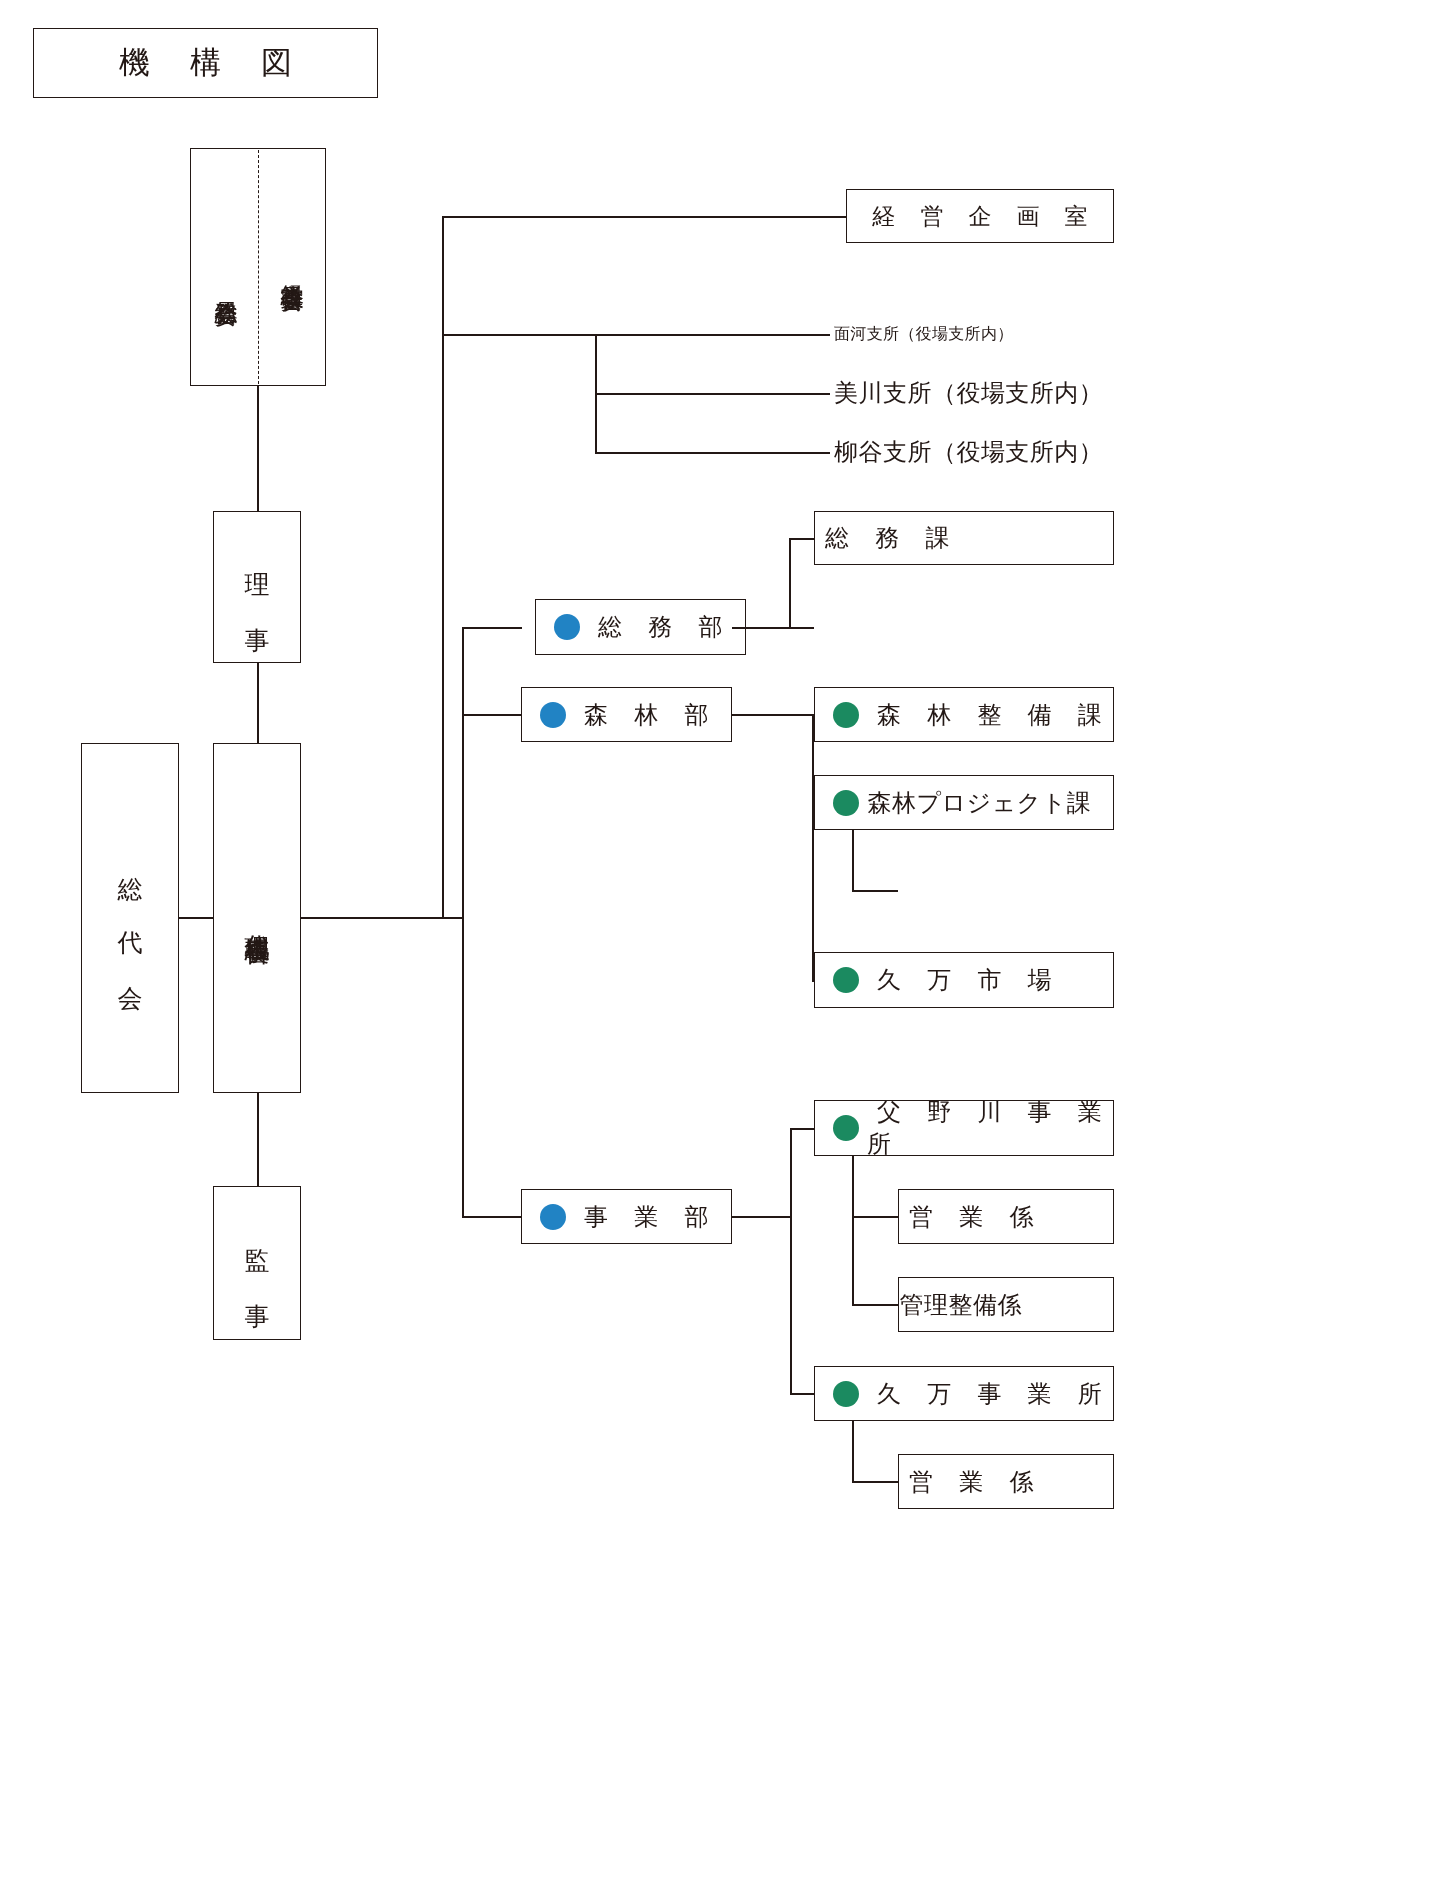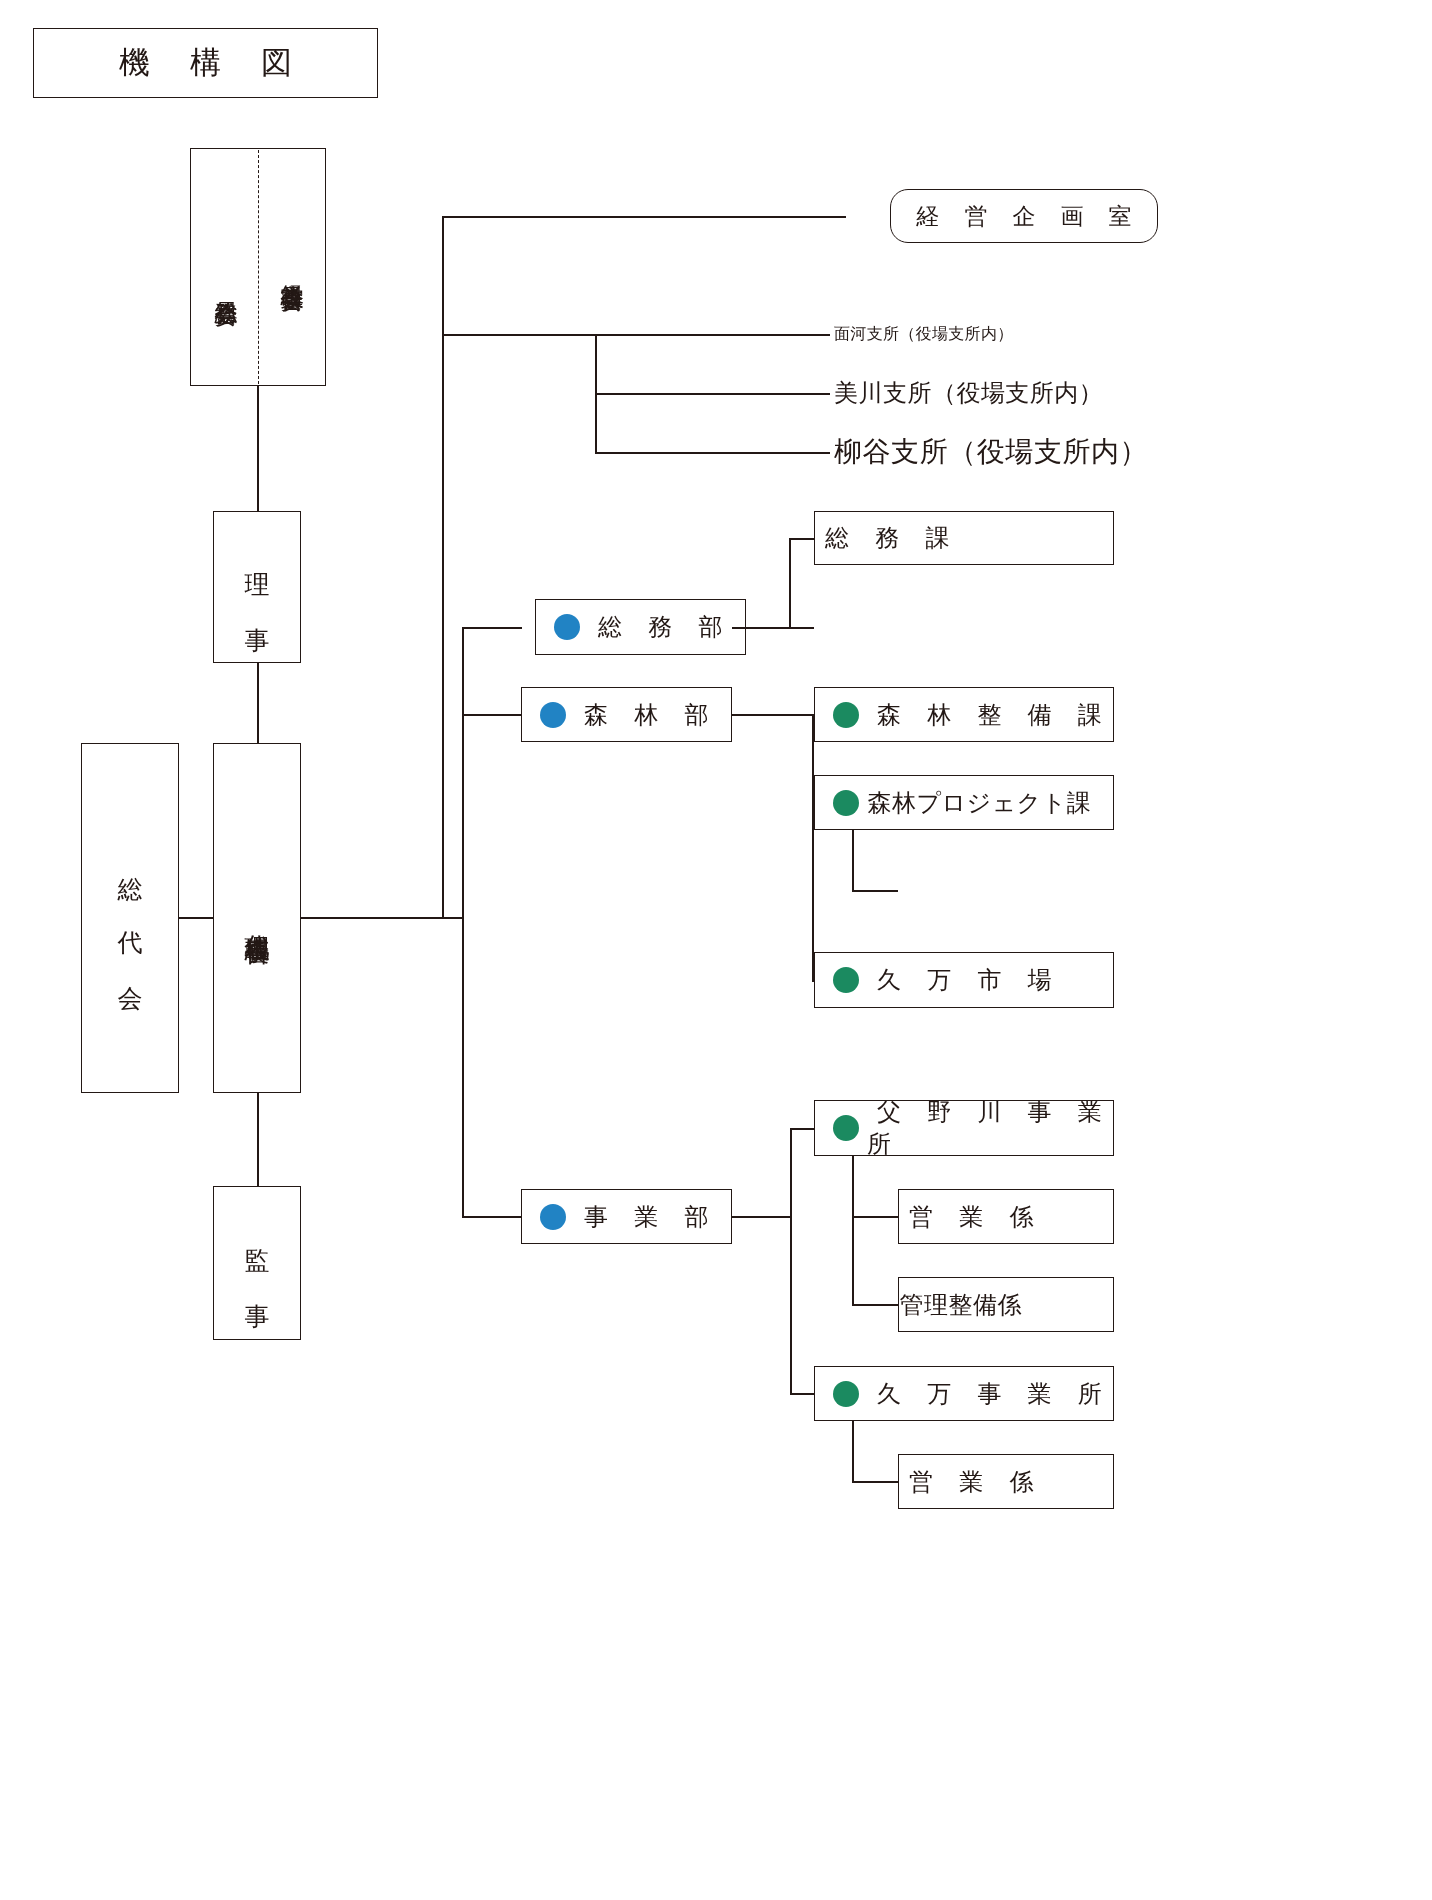--- a/index.html
+++ b/index.html
@@ -104,33 +104,33 @@
 
   <div class="box" style="left:213px;top:1186px;width:88px;height:154px;">
     <span class="vtext" style="position:static;font-size:25px;letter-spacing:.55em;">監 事</span>
   </div>
 
   <div class="hline" style="left:301px;top:917px;width:142px;"></div>
 
   <div class="vline" style="left:442px;top:216px;height:702px;"></div>
 
   <div class="hline" style="left:442px;top:216px;width:404px;"></div>
-  <div class="box hbox" style="left:890px;top:189px;width:268px;height:54px;border-radius:18px;">
+  <div class="box hbox" style="left:846px;top:189px;width:268px;height:54px;">
     <span class="lbl" style="font-size:23px;">経 営 企 画 室</span>
   </div>
 
   <div class="vline" style="left:595px;top:334px;height:118px;"></div>
   <div class="hline" style="left:595px;top:334px;width:235px;"></div>
   <div class="plain" style="left:834px;top:314px;height:40px;font-size:16px;letter-spacing:.02em;">面河支所（役場支所内）</div>
 
   <div class="hline" style="left:595px;top:393px;width:235px;"></div>
   <div class="plain" style="left:834px;top:373px;height:40px;font-size:24px;letter-spacing:.02em;">美川支所（役場支所内）</div>
 
   <div class="hline" style="left:595px;top:452px;width:235px;"></div>
-  <div class="plain" style="left:834px;top:432px;height:40px;font-size:28px;letter-spacing:.02em;">柳谷支所（役場支所内）</div>
+  <div class="plain" style="left:834px;top:432px;height:40px;font-size:24px;letter-spacing:.02em;">柳谷支所（役場支所内）</div>
 
   <div class="hline" style="left:442px;top:334px;width:154px;"></div>
 
   <div class="vline" style="left:462px;top:627px;height:590px;"></div>
   <div class="hline" style="left:442px;top:917px;width:22px;"></div>
 
   <div class="hline" style="left:462px;top:627px;width:60px;"></div>
   <div class="box hbox" style="left:535px;top:599px;width:211px;height:56px;">
     <span class="inner">
       <span class="bullet blue"></span>

